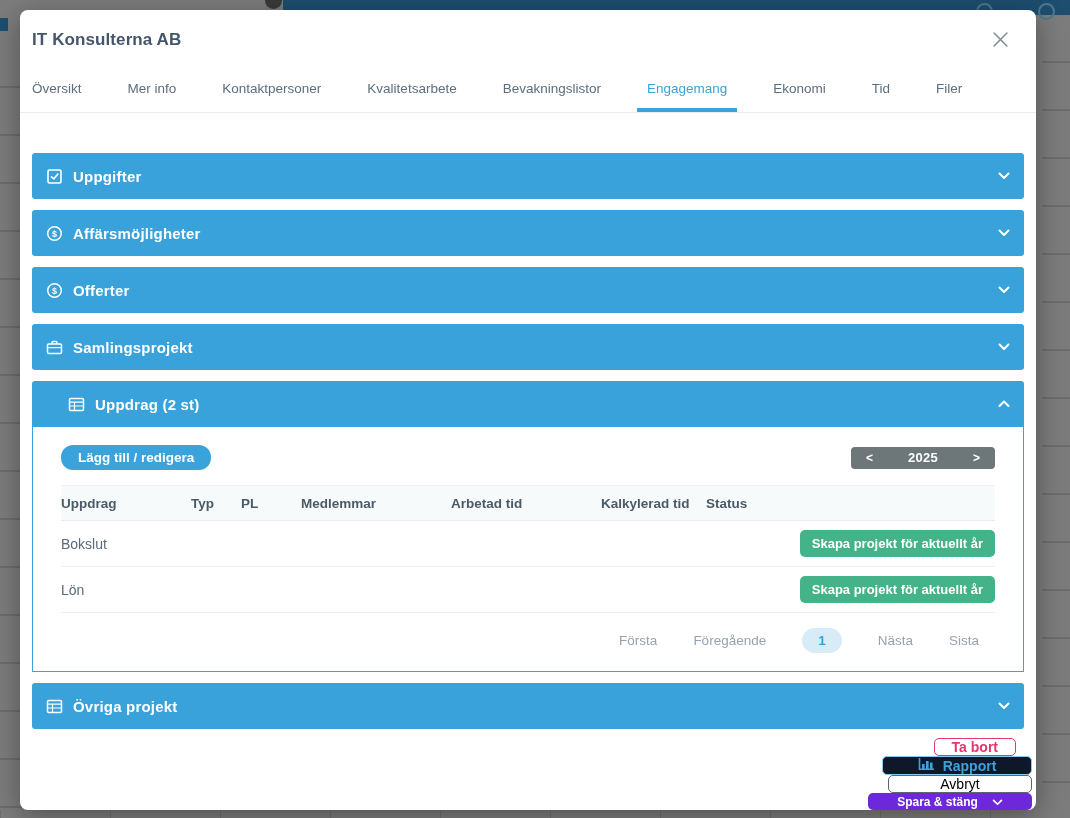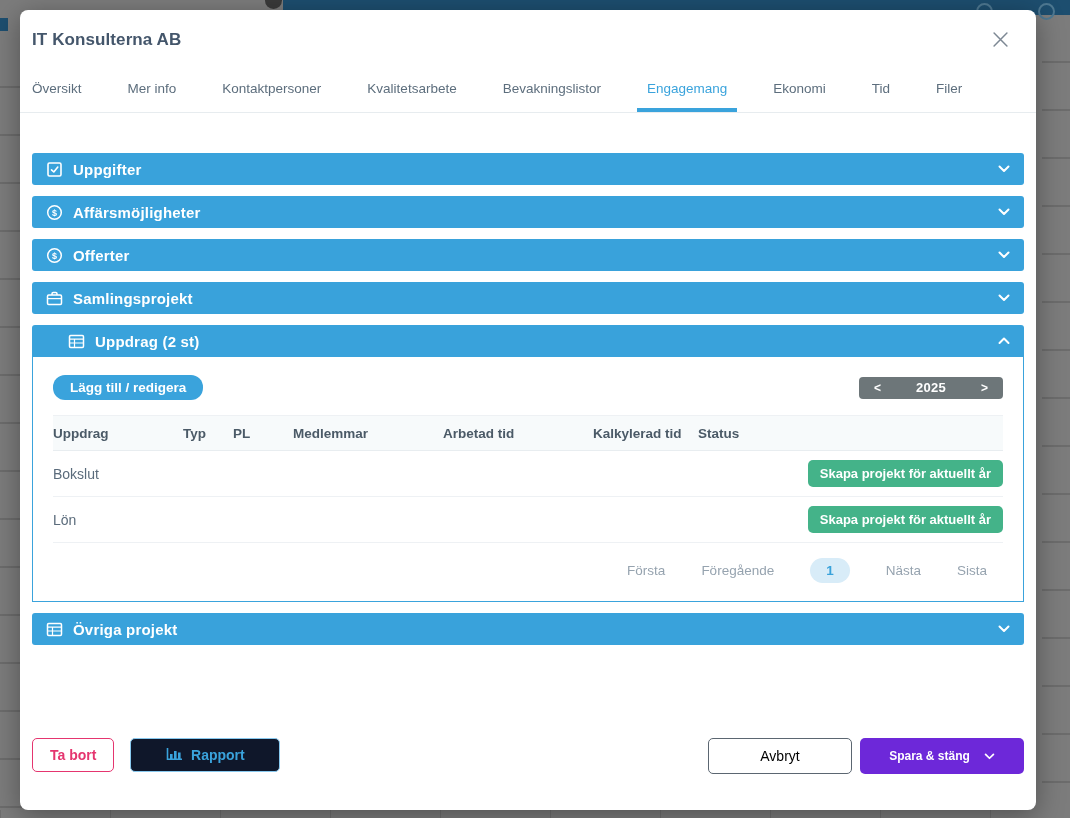--- a/index.html
+++ b/index.html
@@ -30,30 +30,30 @@
   .close-btn { background:none; border:none; cursor:pointer; padding:4px; line-height:0; }
 
   .tabs { display:flex; align-items:stretch; height:48px; border-bottom:1px solid #e7ecef; padding:0 2px; }
   .tab { display:flex; align-items:center; padding:0 10px; margin-right:26px;
     font-size:13.5px; color:#5d6e7d; border:none; background:none; cursor:pointer;
     border-bottom:4px solid transparent; border-top:4px solid transparent; }
   .tab.active { color:#3aa3dc; border-bottom-color:#3aa3dc; }
 
   .modal-body { flex:1; padding:40px 12px 0; }
 
-  .section-bar { height:32px; background:#39a2db; border-radius:3px; display:flex;
+  .section-bar { height:46px; background:#39a2db; border-radius:3px; display:flex;
     align-items:center; padding:0 14px; color:#fff; width:100%; border:none; cursor:pointer; text-align:left; }
   .section-bar + .section-bar, .section-gap { margin-top:11px; }
   .section-label { font-size:15px; font-weight:700; margin-left:10px; letter-spacing:.2px; }
   .section-chevron { margin-left:auto; line-height:0; }
   .section-icon { line-height:0; }
 
   .section-expanded { margin-top:11px; }
   .section-expanded .section-bar { margin-top:0; border-radius:3px 3px 0 0;padding-left:36px; }
-  .panel { border:1px solid #3aa3dc; border-top:none; background:#fff; padding:18px 20px 12px; }
+  .panel { border:1px solid #3aa3dc; border-top:none; background:#fff; padding:18px 28px 12px; }
 
   .panel-toolbar { display:flex; align-items:center; justify-content:space-between; margin-bottom:15px; }
   .btn-add { background:#3aa3dc; color:#fff; border:none; border-radius:12px;
     font-size:13.5px; font-weight:700; padding:5px 17px; cursor:pointer;
     font-family:"Liberation Sans", sans-serif; }
   .year-nav { background:#6d7679; border-radius:4px; height:22px; width:144px;
     display:flex; align-items:center; justify-content:space-between; padding:0 13px;
     color:#fff; font-size:13px; font-weight:700; }
   .year-arrow { background:none; border:none; color:#fff; font-size:12px; font-weight:700; cursor:pointer; padding:0 2px;
     font-family:"Liberation Sans", sans-serif; }
@@ -70,21 +70,21 @@
     font-family:"Liberation Sans", sans-serif; }
 
   .pagination { display:flex; align-items:center; justify-content:flex-end; gap:36px;
     margin:15px 16px 6px 0; font-size:13.5px; color:#96a3af; }
   .page-link { background:none; border:none; color:#96a3af; font-size:13.5px; cursor:pointer;
     font-family:"Liberation Sans", sans-serif; }
   .page-pill { background:#d8ecf8; color:#39a2db; font-weight:700; border:none;
     border-radius:999px; padding:5px 16px; font-size:13.5px; cursor:pointer;
     font-family:"Liberation Sans", sans-serif; }
 
-  .modal-footer { display:flex; align-items:flex-start; height:72px; padding:0 12px; }
+  .modal-footer { display:flex; align-items:flex-end; height:72px; padding:0 4px;flex-direction:column; }
   .btn-delete { height:34px; padding:0 17px; background:#fff; border:1px solid #e5356f;
     color:#e5356f; font-weight:700; font-size:14px; border-radius:5px; cursor:pointer; margin-right:16px;
     font-family:"Liberation Sans", sans-serif; }
   .btn-report { height:34px; width:150px; background:#0f172a; border:1px solid #88c9ef;
     color:#3aa3dc; font-weight:700; font-size:14px; border-radius:5px; cursor:pointer;
     display:flex; align-items:center; justify-content:center; gap:8px;
     font-family:"Liberation Sans", sans-serif; }
   .btn-cancel { height:36px; width:144px; margin-left:auto; background:#fff;
     border:1px solid #5b6671; color:#000000; font-size:14px; border-radius:5px; cursor:pointer;
     font-family:"Liberation Sans", sans-serif; }

